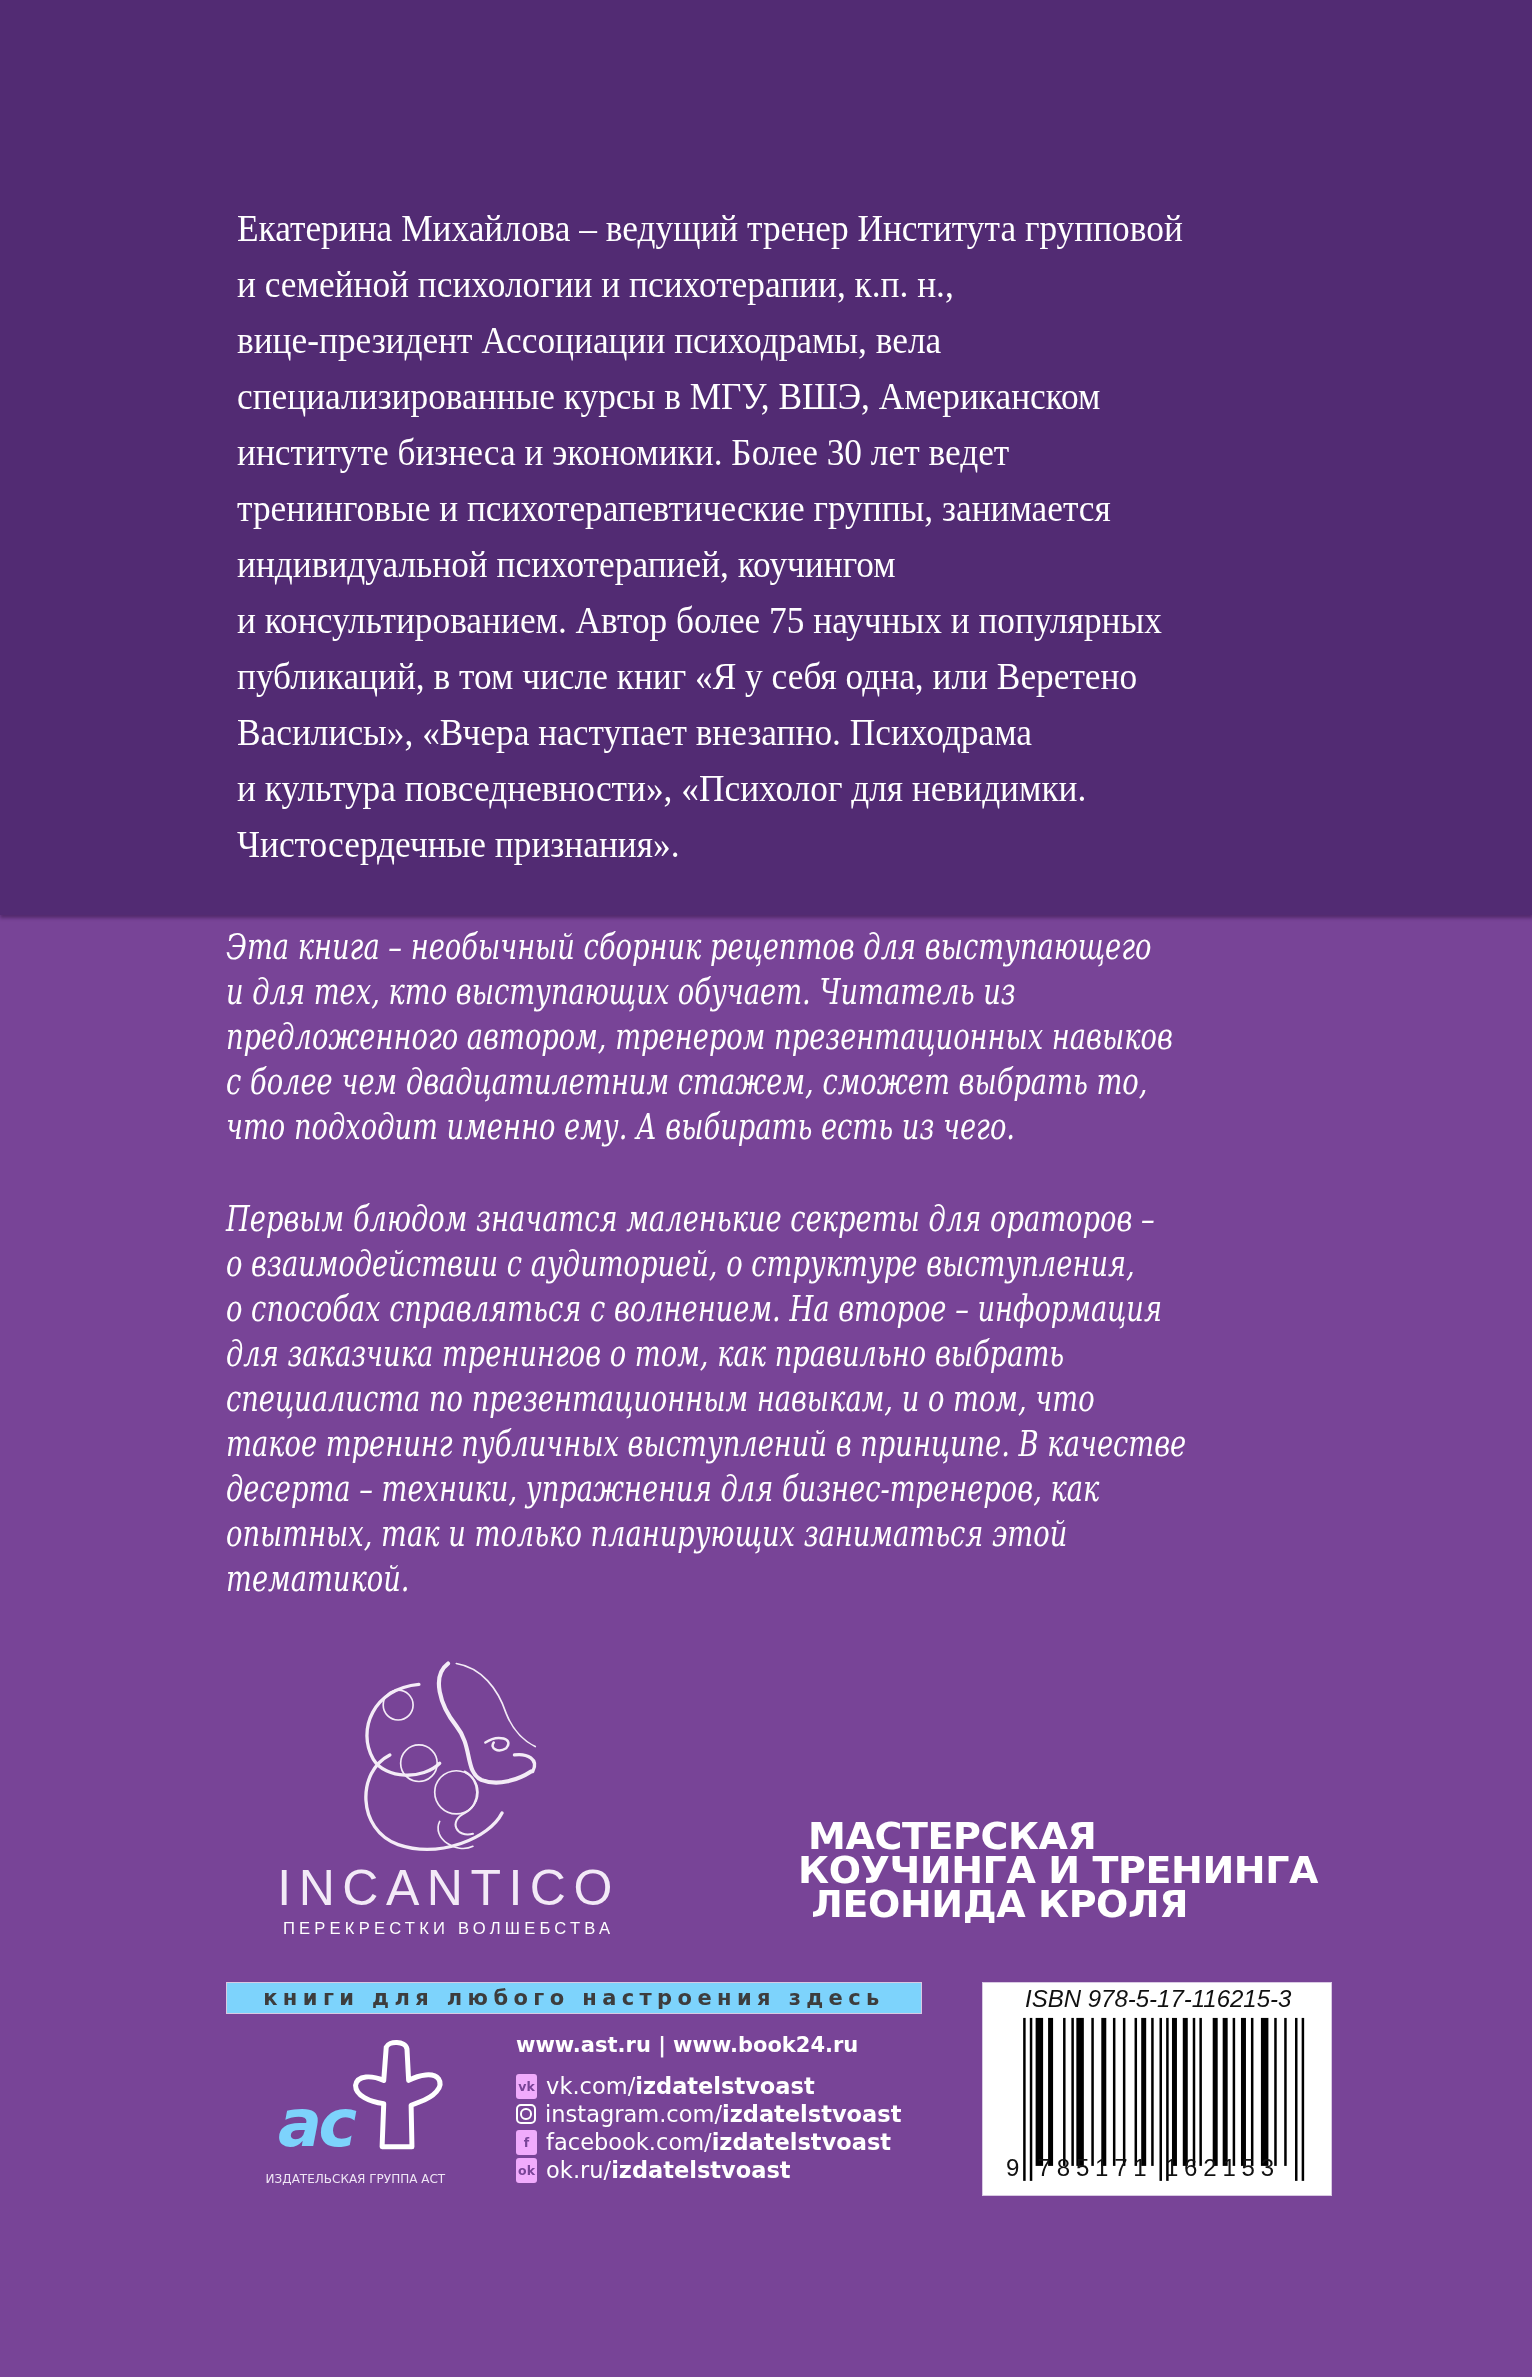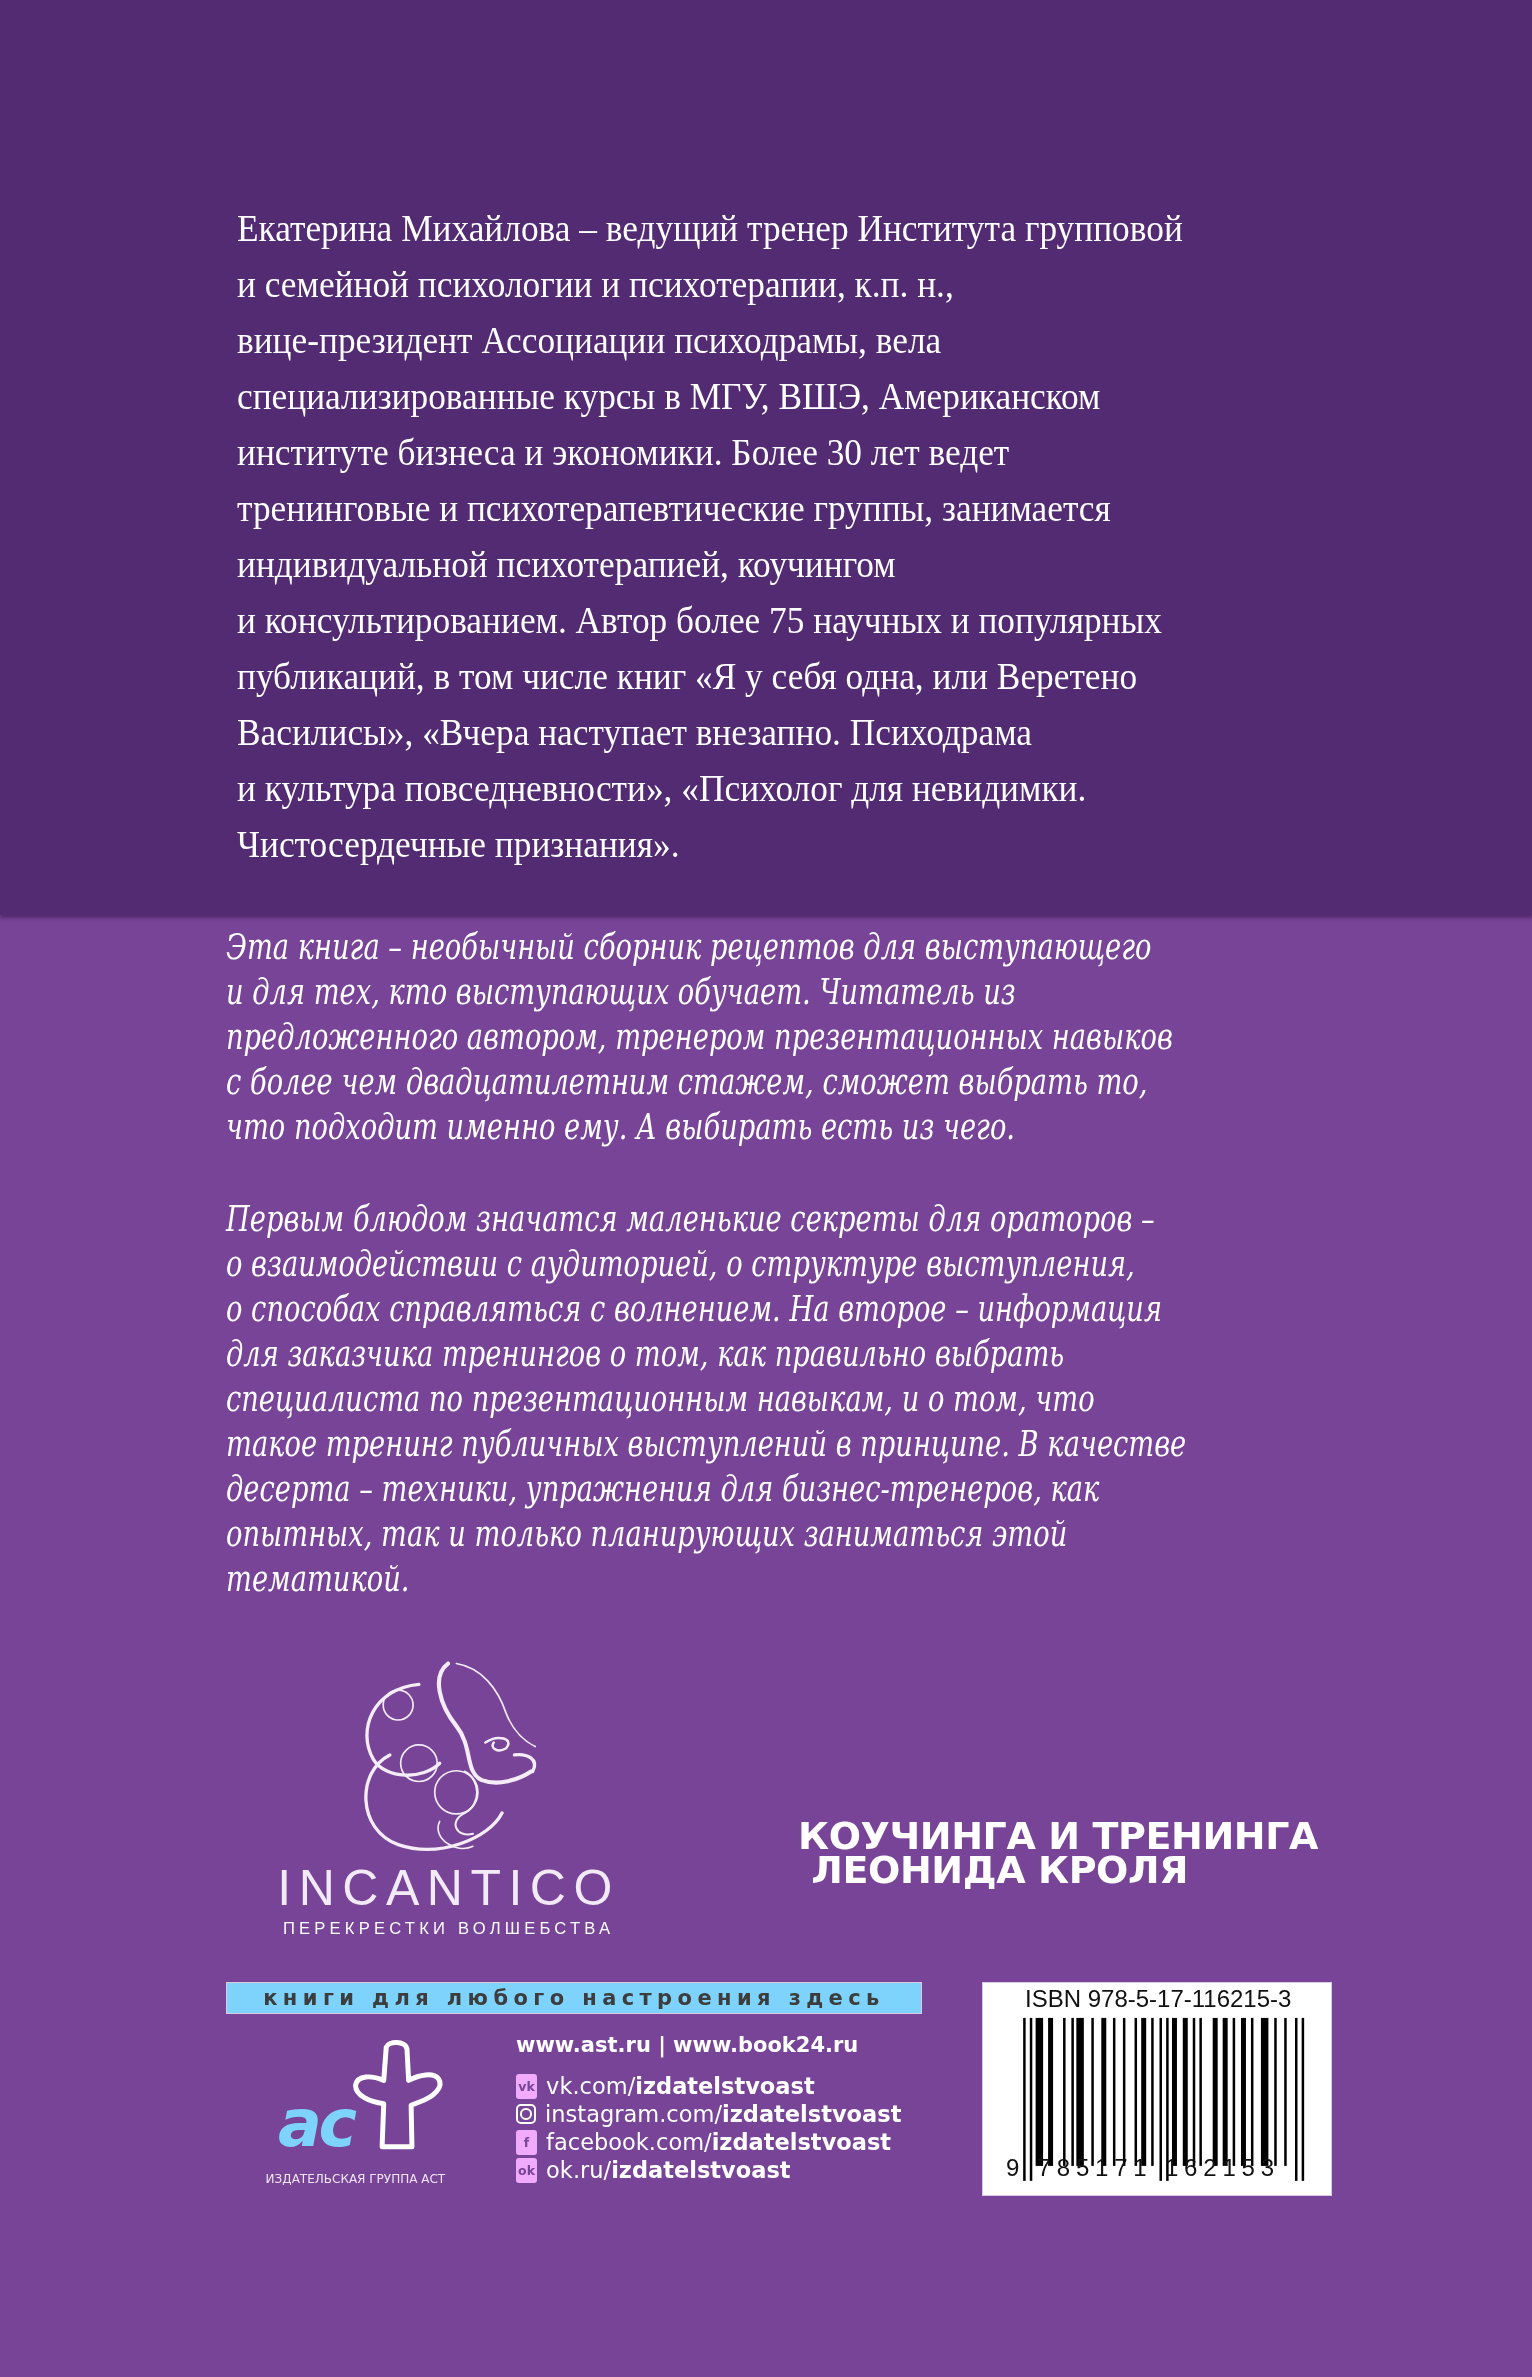--- a/index.html
+++ b/index.html
@@ -94,21 +94,21 @@
   .links .ic.insta::after { content: ""; width: 7.5px; height: 7.5px; border: 2.1px solid #fff; border-radius: 50%; }
   .links .domain { font-weight: normal; }
   .links .handle { font-weight: bold; }
 
   .barcode {
     position: absolute; left: 982px; top: 1982px; width: 348px; height: 212px;
     background: #ffffff; border: 0.8px solid #d9c9e3; color: #000;
   }
   .barcode .isbn {
     position: absolute; left: 42px; top: 1.7px;
-    font-family: "Liberation Sans", sans-serif; font-size: 24px; white-space: nowrap; color: #111;
+    font-family: "Liberation Sans", sans-serif; font-size: 24px; white-space: nowrap; color: #111; font-style: italic;
   }
   .barcode svg { position: absolute; left: 0; top: 0; }
   .barcode .digits {
     position: absolute; left: 23px; top: 171px;
     font-family: "Liberation Sans", sans-serif; font-size: 24px; letter-spacing: 5.8px; white-space: nowrap; color: #111;
   }
 </style>
 </head>
 <body>
 
@@ -161,20 +161,21 @@
     <circle cx="95" cy="130" r="22" stroke-width="2"></circle>
     <circle cx="140" cy="165" r="26" stroke-width="2"></circle>
     <path d="M150 140 C170 150 170 180 150 190 C130 200 140 220 160 215" stroke-width="2.5"></path>
     <path d="M120 200 C110 220 140 240 160 230" stroke-width="2"></path>
   </svg>
   <div class="brand">INCANTICO</div>
   <div class="sub">ПЕРЕКРЕСТКИ ВОЛШЕБСТВА</div>
 </div>
 
 <div class="series">
+  <span class="line l1">МАСТЕРСКАЯ</span>
   <span class="line l2">КОУЧИНГА И ТРЕНИНГА</span>
   <span class="line l3">ЛЕОНИДА КРОЛЯ</span>
 </div>
 
 <div class="tagline-bar">
   <span>книги для любого настроения здесь</span>
 </div>
 
 <div class="ast-logo">
   <svg width="233" height="141" viewBox="0 0 280 170">

